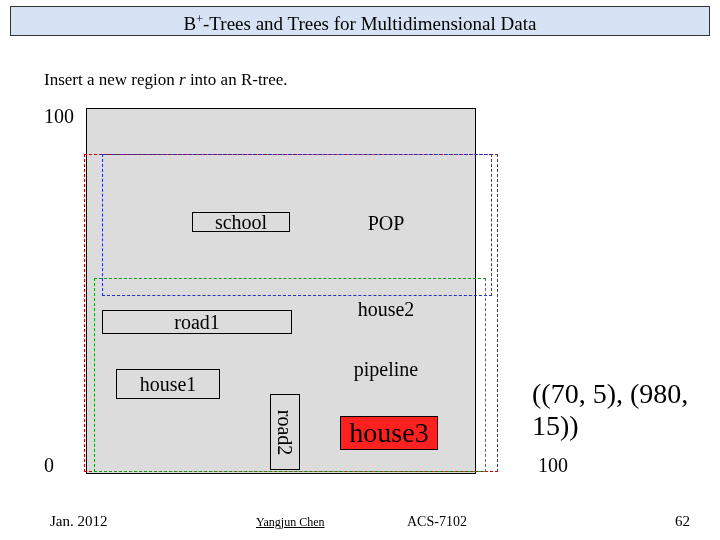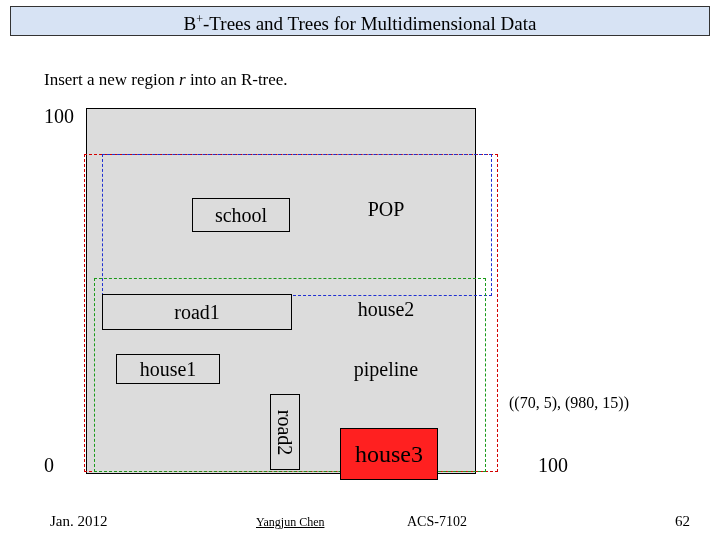--- a/index.html
+++ b/index.html
@@ -80,57 +80,56 @@
   .obj {
     position: absolute;
     border: 1px solid #000;
     background: #dcdcdc;
     display: flex;
     align-items: center;
     justify-content: center;
     font-size: 20px;
     padding: 2px 6px;
   }
-  .school   { top: 198px; left: 192px; width: 98px; height: 34px; }
-  .pop      { top: 192px; left: 350px; width: 72px; height: 34px; border:none; background:transparent;}
-  .road1    { top: 294px; left: 102px; width: 190px; height: 36px; }
+  .school   { top: 212px; left: 192px; width: 98px; height: 20px; }
+  .pop      { top: 206px; left: 350px; width: 72px; height: 34px; border:none; background:transparent;}
+  .road1    { top: 310px; left: 102px; width: 190px; height: 24px; }
   .house2   { top: 294px; left: 334px; width: 104px; height: 30px; border:none; background:transparent;font-family:Liberation Serif, serif;}
-  .house1   { top: 354px; left: 116px; width: 104px; height: 30px; }
+  .house1   { top: 369px; left: 116px; width: 104px; height: 30px; }
   .pipeline { top: 354px; left: 334px; width: 104px; height: 30px; border:none; background:transparent;}
   .road2 {
     position: absolute;
     top: 394px; left: 270px;
     width: 30px; height: 76px;
     border: 1px solid #000;
     background: #dcdcdc;
     display: flex;
     align-items: center;
     justify-content: center;
   }
   .road2 span {
     transform: rotate(90deg);
     font-size: 20px;
     white-space: nowrap;
   }
   .house3 {
     position: absolute;
-    top: 428px; left: 340px;
-    width: 98px; height: 52px;
+    top: 416px; left: 340px;
+    width: 98px; height: 34px;
     background: #ff2020;
     border: 1px solid #000;
     display: flex;
     align-items: center;
     justify-content: center;
-    font-size: 24px;
+    font-size: 28px;
   }
   .annotation {
     position: absolute;
-    top: 378px; left: 509px;
-    font-size: 16px;
-    margin-top: 16px;
+    top: 378px; left: 532px;
+    font-size: 28px;
   }
   .footer-date {
     position: absolute;
     bottom: 10px; left: 30px;
     font-size: 15px;
     margin-left: 20px;
   }
   .footer-author {
     position: absolute;
     bottom: 10px; left: 256px;

